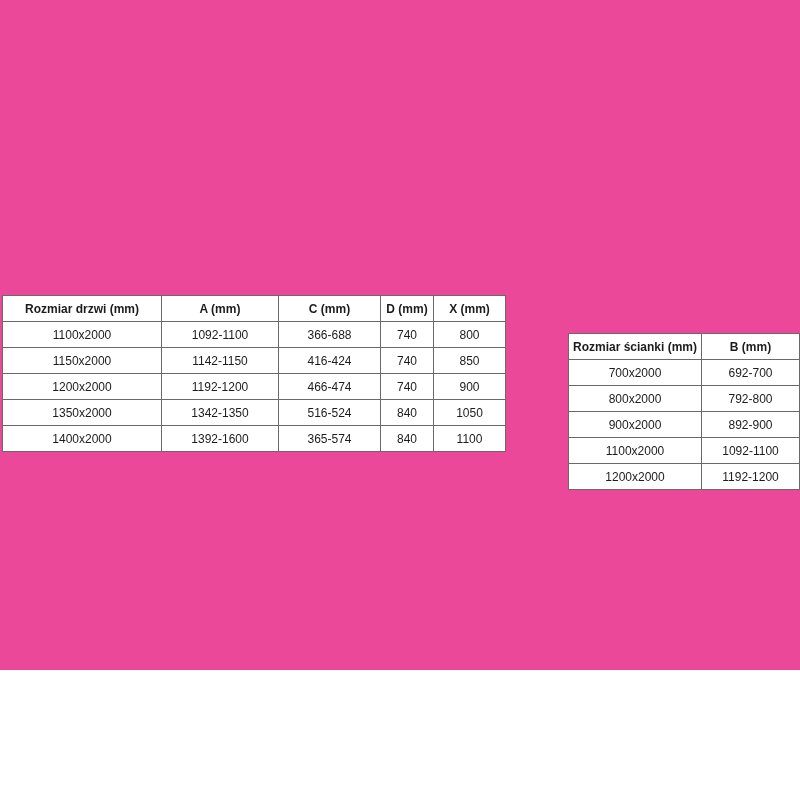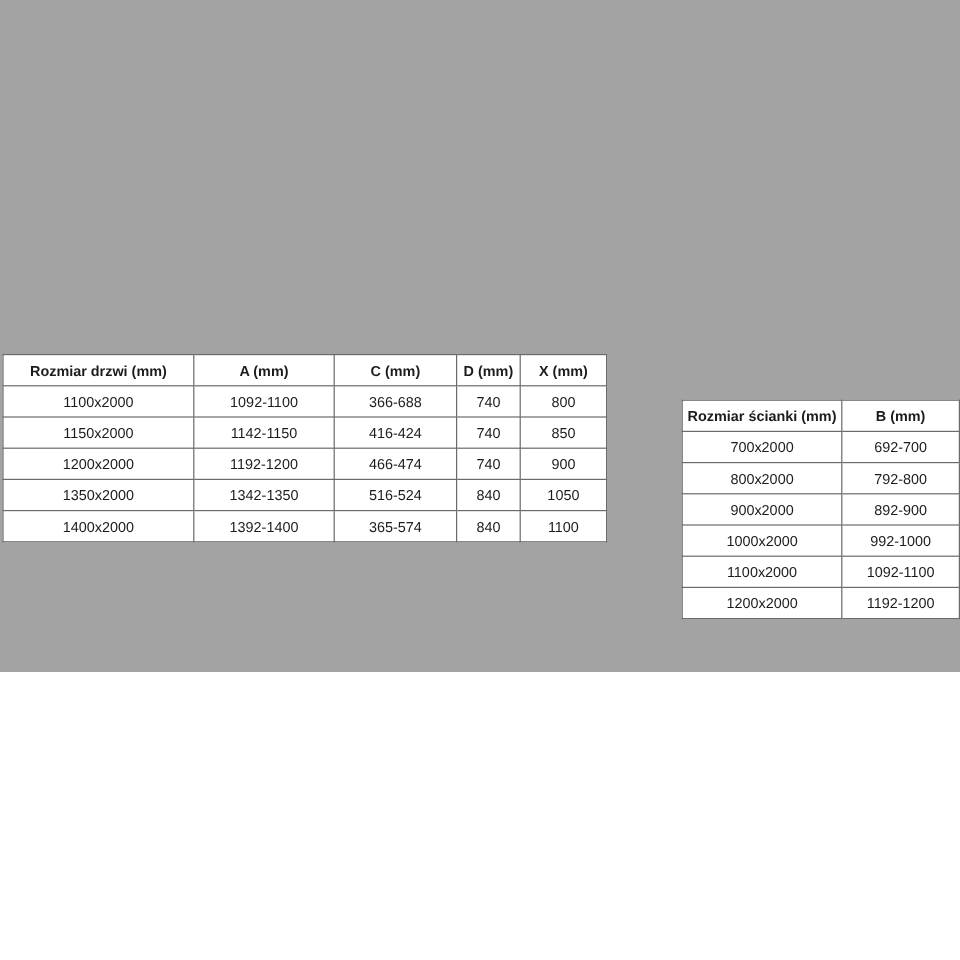--- a/index.html
+++ b/index.html
@@ -6,22 +6,22 @@
     margin: 0;
     padding: 0;
     background: #ffffff;
     width: 800px;
     height: 800px;
     font-family: "Liberation Sans", sans-serif;
   }
   .canvas {
     position: relative;
     width: 800px;
-    height: 560px;
-    background: #a3a3a3;
+    height: 670px;
+    background: #ec4899;
     overflow: hidden;
   }
   .table-wrap {
     position: absolute;
   }
   #doors-table-wrap { left: 2px; top: 295px; }
   #walls-table-wrap { left: 568px; top: 295px; margin-top: 38px; }
   table.size-table {
     border-collapse: collapse;
     table-layout: fixed;
@@ -89,21 +89,21 @@
           </tr>
           <tr>
             <td>1350x2000</td>
             <td>1342-1350</td>
             <td>516-524</td>
             <td>840</td>
             <td>1050</td>
           </tr>
           <tr>
             <td>1400x2000</td>
-            <td>1392-1400</td>
+            <td>1392-1600</td>
             <td>365-574</td>
             <td>840</td>
             <td>1100</td>
           </tr>
         </tbody>
       </table>
     </div>
 
   <div id="walls-table-wrap" class="table-wrap">
       <table class="size-table">
@@ -124,24 +124,20 @@
           </tr>
           <tr>
             <td>800x2000</td>
             <td>792-800</td>
           </tr>
           <tr>
             <td>900x2000</td>
             <td>892-900</td>
           </tr>
           <tr>
-            <td>1000x2000</td>
-            <td>992-1000</td>
-          </tr>
-          <tr>
             <td>1100x2000</td>
             <td>1092-1100</td>
           </tr>
           <tr>
             <td>1200x2000</td>
             <td>1192-1200</td>
           </tr>
         </tbody>
       </table>
     </div>

